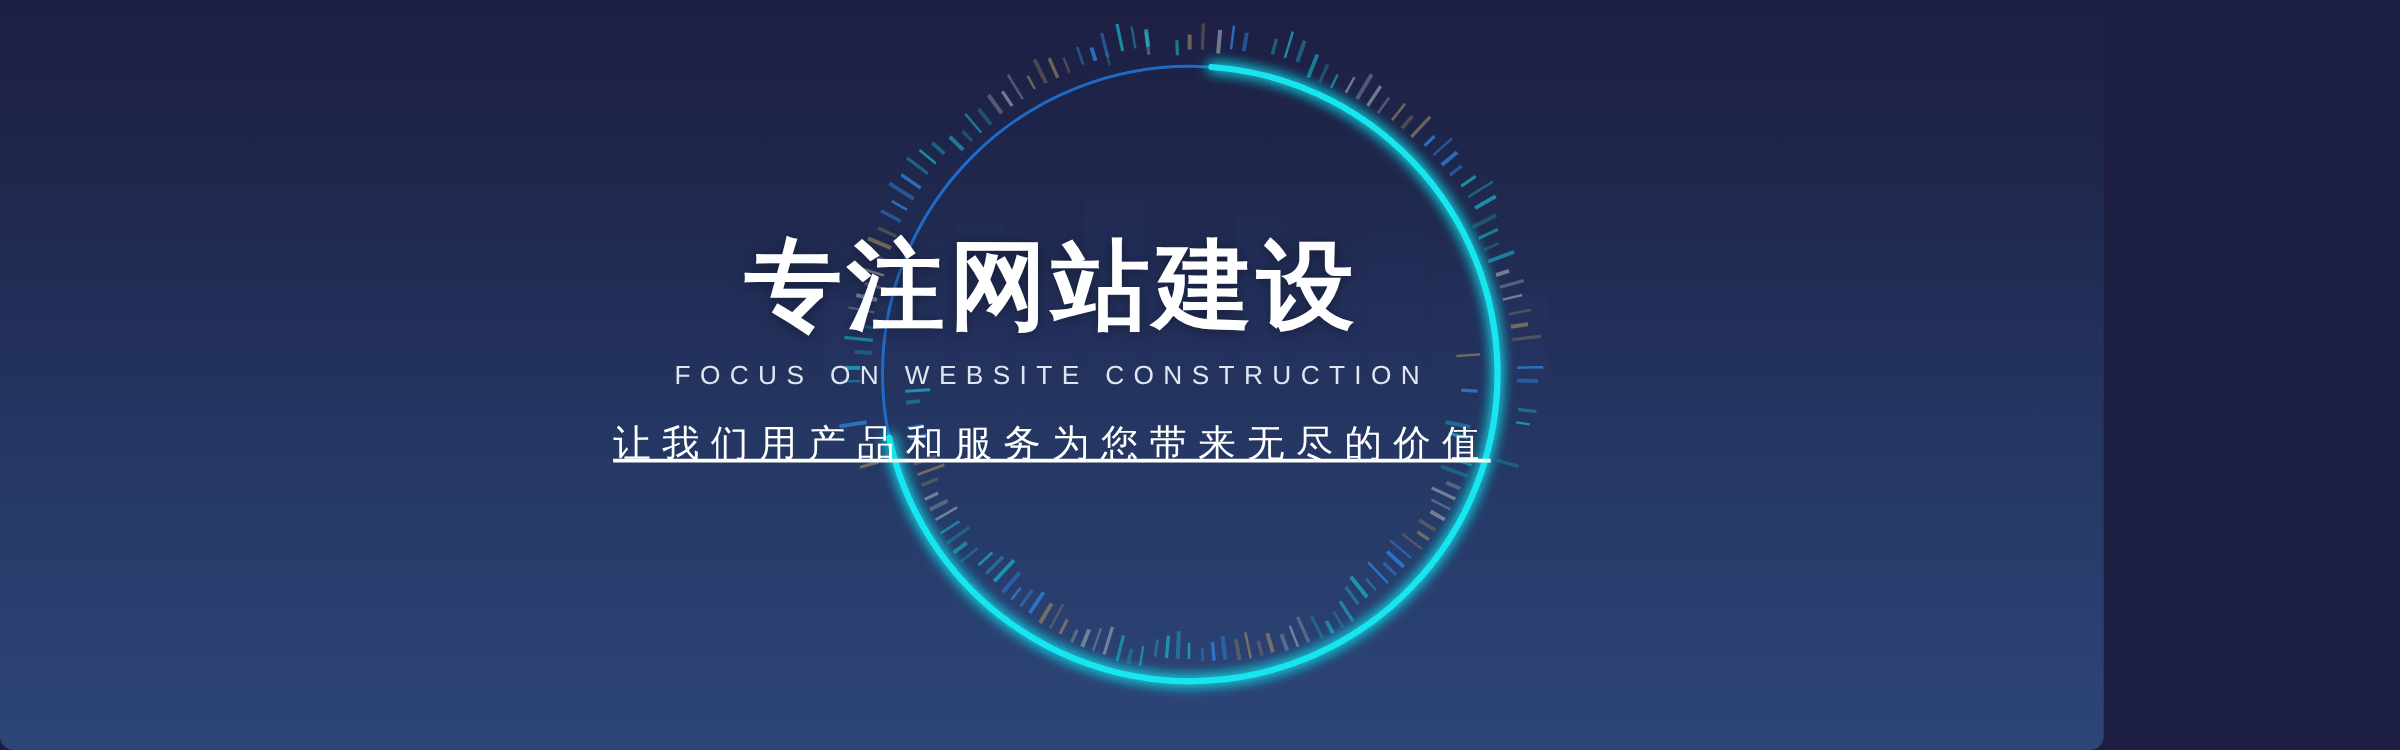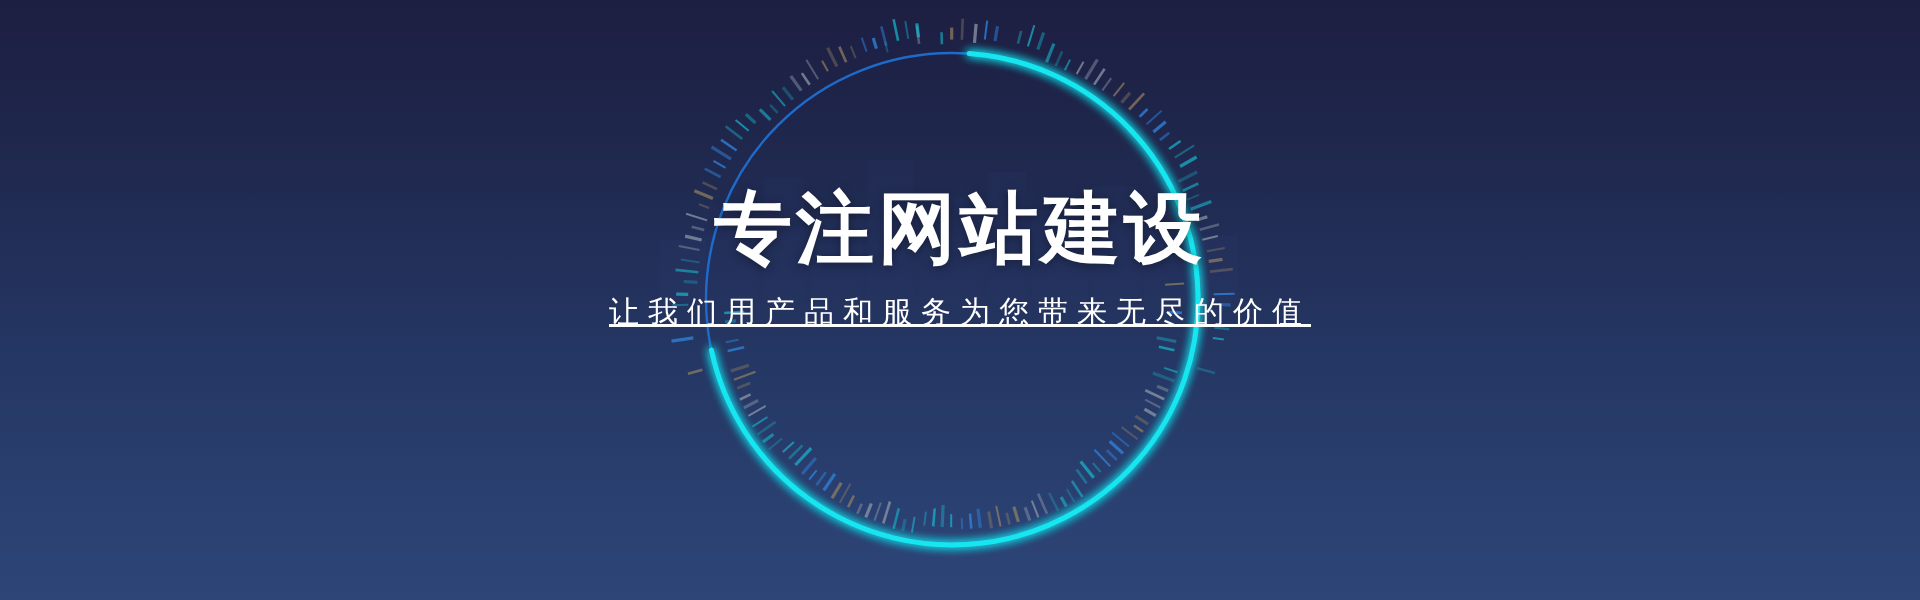--- a/index.html
+++ b/index.html
@@ -4,32 +4,33 @@
 <style>
   * { margin:0; padding:0; box-sizing:border-box; }
   html, body { width:1920px; height:600px; overflow:hidden; }
   body {
     font-family:"Liberation Sans", sans-serif;
     background:#1c1f41;
   }
 
   #banner {
     position:relative;
-    width:1920px;
+    width:1683px;
     height:600px;
     overflow:hidden;
     background:linear-gradient(180deg,
         #1d1f42 0%,
         #1e2348 14%,
         #20294f 28%,
         #22305a 44%,
         #253764 60%,
         #283d6c 76%,
         #2b4273 90%,
         #2d4577 100%);
+    border-radius:11px;
   }
 
   
   .dots {
     position:absolute; inset:0;
     background-image:
       linear-gradient(to right, rgba(190,205,235,.30) 0 2px, transparent 2px 100%),
       linear-gradient(to bottom, rgba(190,205,235,.30) 0 2px, transparent 2px 100%);
     background-size: 24px 24px, 24px 24px;
     background-position: 7px 7px, 7px 7px;
@@ -295,16 +296,17 @@
         </g>
 
       <circle cx="952" cy="299" r="246" fill="none" stroke="#1f6fd0" stroke-width="2.4" opacity="0.95"></circle>
 
       <path id="cyanArc" fill="none" stroke="#19e6f0" stroke-width="5" stroke-linecap="round" filter="url(#glow)" d="M 969.2 53.6 A 246 246 0 1 1 711.4 350.1"></path>
     </svg>
   </div>
 
   <div class="content">
     <div class="headline">专注网站建设</div>
+    <div class="subline">FOCUS ON WEBSITE CONSTRUCTION</div>
     <div class="tagline">让我们用产品和服务为您带来无尽的价值</div>
   </div>
 
 </div>
 
 </body></html>

